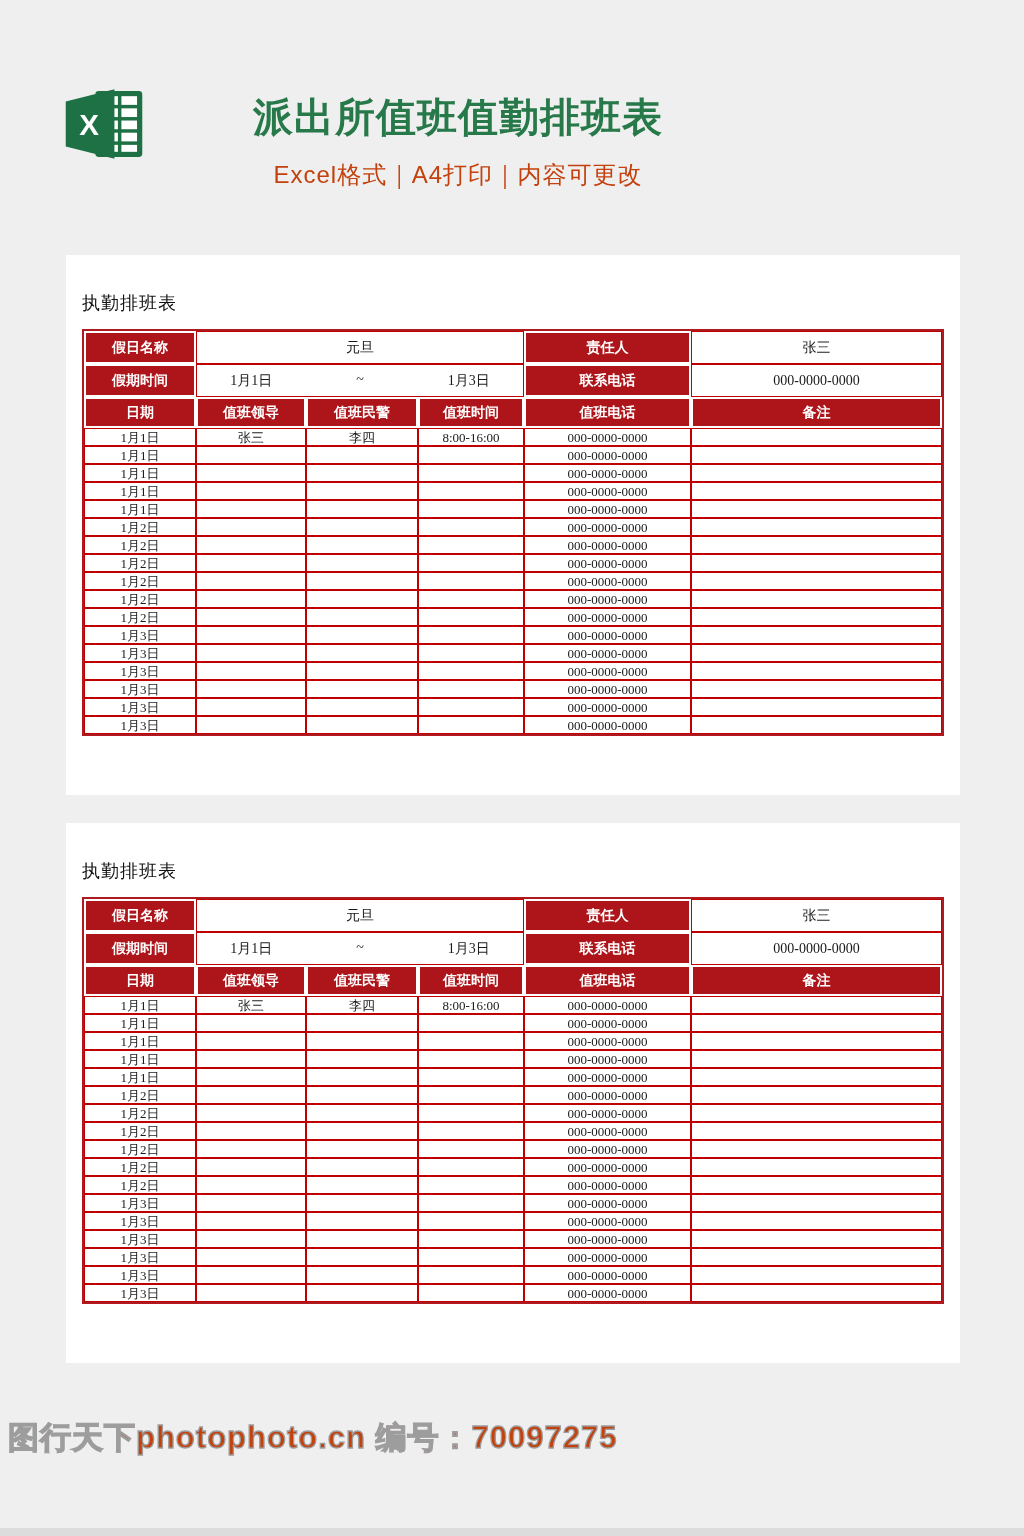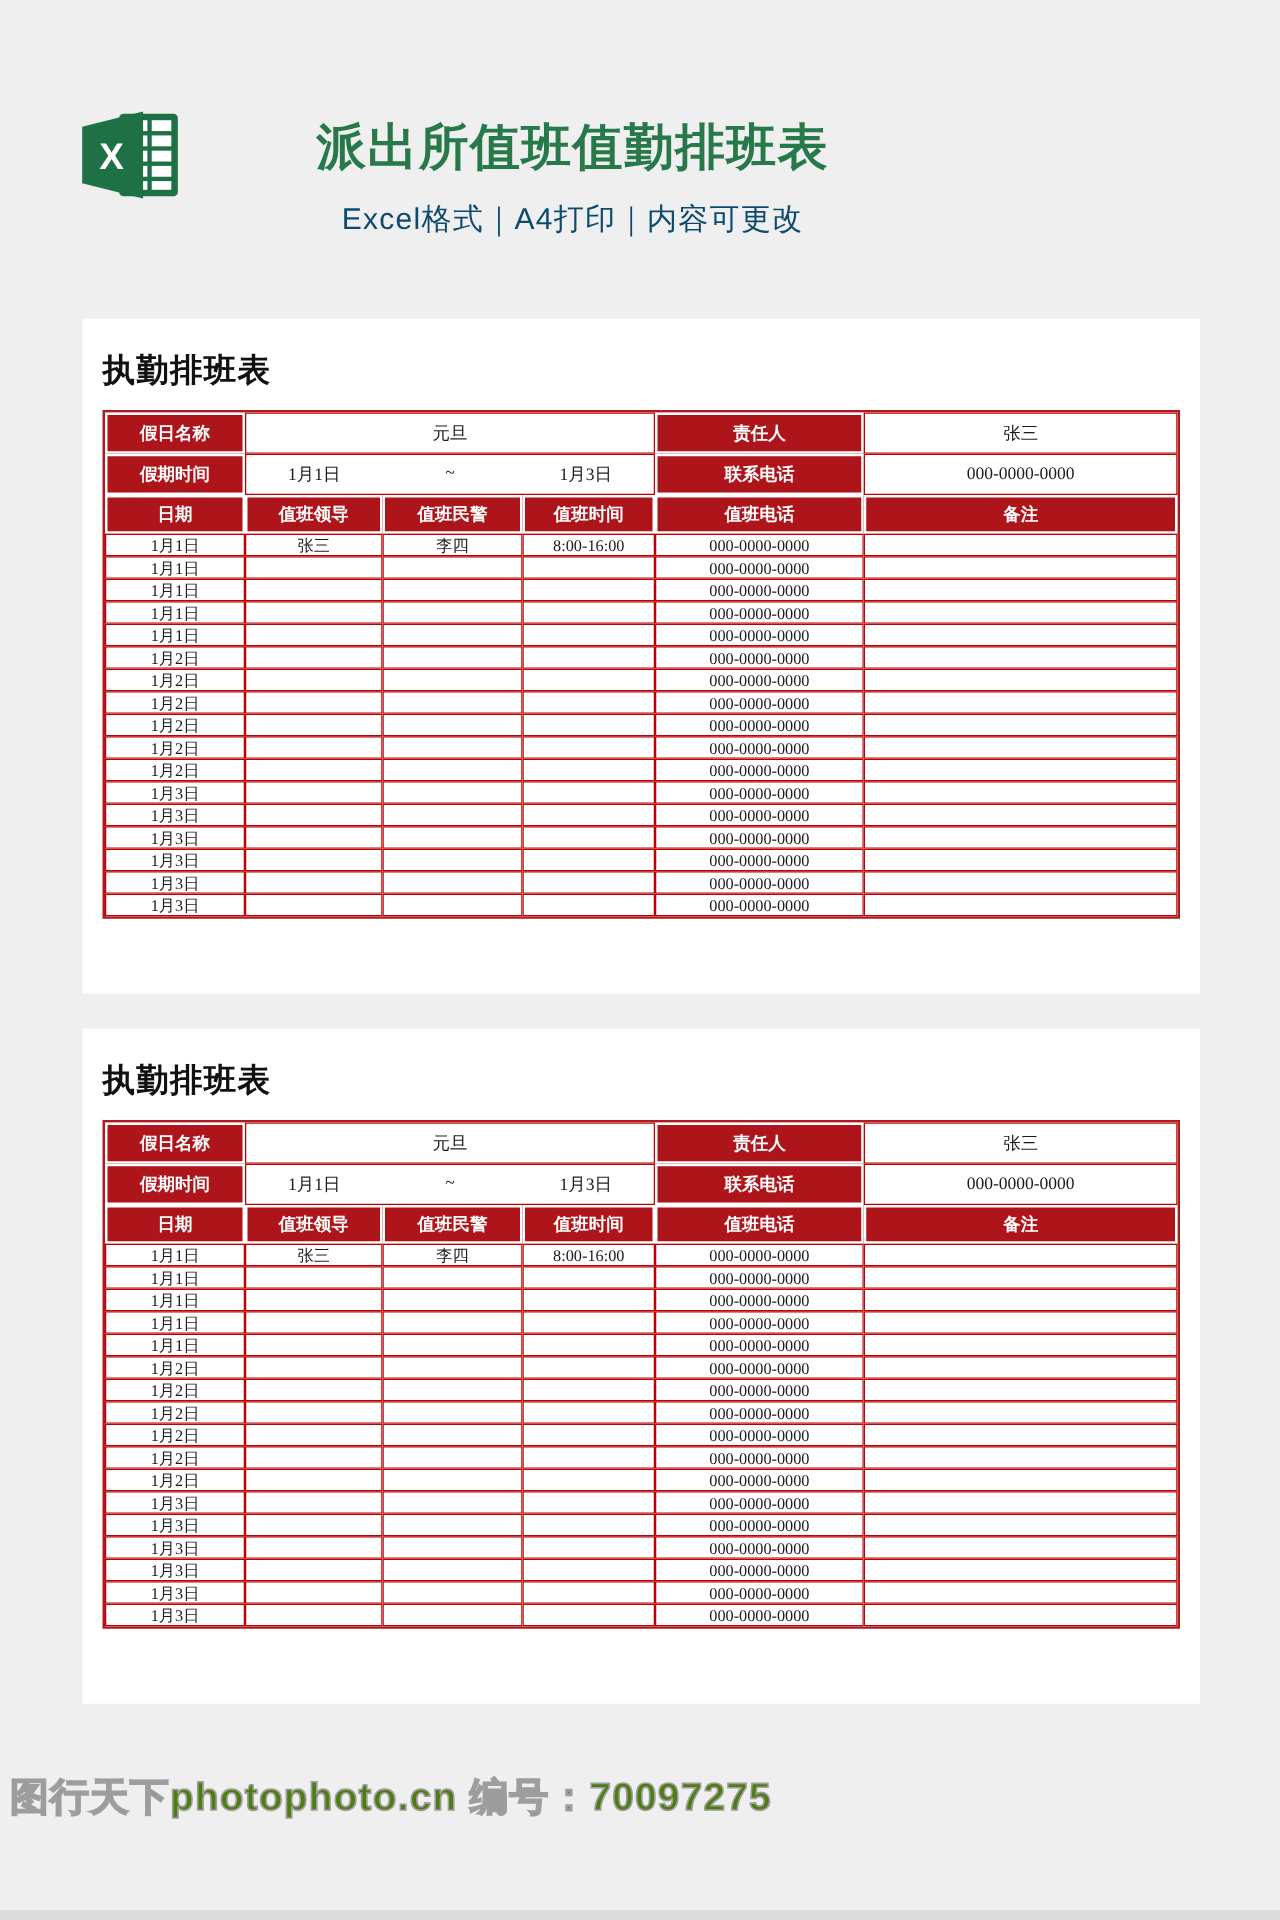--- a/index.html
+++ b/index.html
@@ -12,28 +12,28 @@
   }
 
   
   .page-header { position:absolute; top:0; left:0; width:1024px; height:255px; }
   .excel-icon { position:absolute; left:60px; top:84px; width:88px; height:80px; }
   .head-text { position:absolute; left:0; top:90px; width:816px; text-align:center; padding-left:100px; }
   .main-title {
     font-size:40px; font-weight:bold; letter-spacing:1px;
     color:#27794a;
   }
-  .sub-title { margin-top:14px; font-size:24px; color:#0c4a6e; letter-spacing:1px; }
+  .sub-title { margin-top:14px; font-size:24px; color:#c2410c; letter-spacing:1px; }
 
   
   .panel { position:absolute; left:66px; width:894px; height:540px; background:#ffffff; }
   .panel-1 { top:255px; }
   .panel-2 { top:823px; }
   .section-title {
-    padding:24px 0 0 16px; font-size:26px; font-weight:bold; color:#111;
+    padding:36px 0 0 16px; font-size:18px; font-weight:normal; color:#111;
     letter-spacing:1px;
   }
   .tbl-wrap { margin:14px 16px 0 16px; border:2px solid #ae1a1f; background:#fff; }
   table.schedule { border-collapse:separate; border-spacing:0; width:100%; table-layout:fixed;font-family:Liberation Serif, serif; }
 
   td { overflow:hidden; white-space:nowrap; vertical-align:middle; }
   td.red {
     background:#ad151a; border:2px solid #ffffff;
     color:#ffffff; font-weight:bold; font-size:14px; text-align:center;
   }
@@ -46,21 +46,21 @@
   tr.data-row { height:18px; }
   tr.data-row td { font-size:13px; line-height:1; }
 
   .period-flex { display:flex; width:100%; }
   .period-flex span { flex:1; text-align:center; }
 
   
   .watermark {
     position:absolute; left:8px; top:1417px;
     font-size:31px; font-weight:bold; letter-spacing:1px;
-    color:#4d7c0f; -webkit-text-stroke:1.3px #9d9d9d;
+    color:#c2410c; -webkit-text-stroke:1.3px #9d9d9d;
   }
   .bottom-strip { position:absolute; left:0; bottom:0; width:1024px; height:8px; background:#dcdcdc; }
 </style>
 </head>
 <body>
 
 <div class="page-header">
   <svg class="excel-icon" viewBox="0 0 100 92">
     <rect x="40" y="8" width="54" height="76" rx="4" fill="#1e7145"></rect>
     <g fill="#ffffff">

